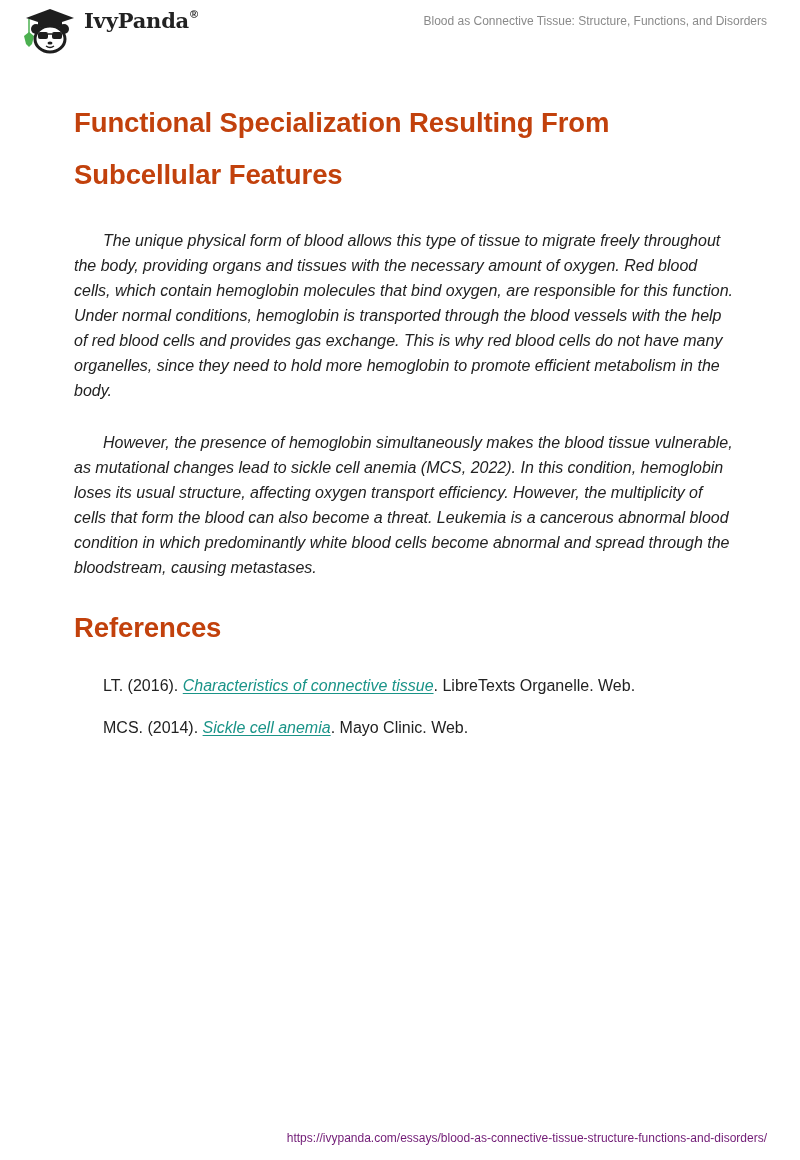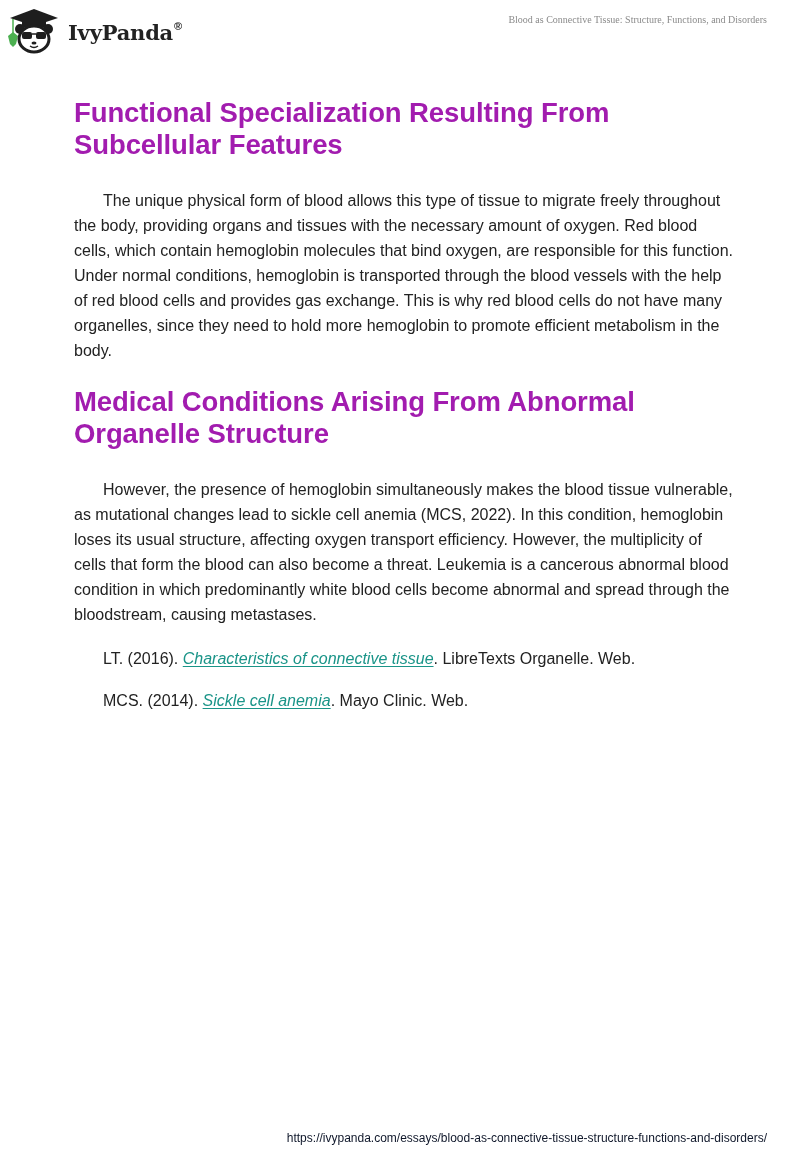--- a/index.html
+++ b/index.html
@@ -15,24 +15,23 @@
       color: #222222;
     }
     .header {
       position: absolute;
       left: 0; top: 0;
       width: 800px;
       height: 56px;
     }
     .logo {
       position: absolute;
-      left: 4px;
+      left: 20px;
       top: 6px;
       display: flex;
-      align-items: center;
       height: 48px;
     }
     .logo-icon {
       width: 58px;
       height: 48px;
       display: block;
     }
     .logo-text {
       font-family: "DejaVu Serif", serif;
       font-weight: bold;
@@ -49,61 +48,60 @@
       font-weight: bold;
       vertical-align: super;
       position: relative;
       top: -2px;
       margin-left: 1px;
     }
     .doc-title {
       position: absolute;
       right: 33px;
       top: 14px;
-      font-size: 10px;
+      font-size: 12px;
       color: #8a8a8a;
       white-space: nowrap;
-      font-family: Liberation Serif, serif;
     }
     .content {
       position: absolute;
       left: 74px;
       top: 72px;
       width: 660px;
     }
     .para {
       font-size: 16px;
       line-height: 25px;
       color: #222222;
     }
-    .para.indent { text-indent: 29px; }
+    .para.indent { text-indent: 29px; font-style: italic; }
     .h2 {
       font-size: 27.5px;
       font-weight: bold;
-      line-height: 32px;
-      color: #a21caf;
+      line-height: 52px;
+      color: #c2410c;
       letter-spacing: -0.1px;
     }
     .ref {
       font-size: 16px;
       line-height: 25px;
       padding-left: 29px;
       color: #222222;
     }
     .ref a {
       color: #1a9488;
       font-style: italic;
       text-underline-offset: 2px;
     }
     .footer-url {
       position: absolute;
       right: 33px;
       top: 1131px;
       font-size: 12px;
-      color: #0f172a;
+      color: #701a75;
       white-space: nowrap;
     }
   </style>
 </head>
 <body>
 
 <div class="header">
   <div class="logo">
     <svg class="logo-icon" viewBox="0 0 58 48">
 
@@ -128,23 +126,23 @@
     <span class="logo-text"><span>IvyPanda</span><span class="logo-reg">®</span></span>
   </div>
   <div class="doc-title">Blood as Connective Tissue: Structure, Functions, and Disorders</div>
 </div>
 
 <div class="content">
 
   <h2 class="h2" style="margin-top:25px;">Functional Specialization Resulting From Subcellular Features</h2>
   <p class="para indent" style="margin-top:27px;">The unique physical form of blood allows this type of tissue to migrate freely throughout the body, providing organs and tissues with the necessary amount of oxygen. Red blood cells, which contain hemoglobin molecules that bind oxygen, are responsible for this function. Under normal conditions, hemoglobin is transported through the blood vessels with the help of red blood cells and provides gas exchange. This is why red blood cells do not have many organelles, since they need to hold more hemoglobin to promote efficient metabolism in the body.</p>
 
-  <h2 class="h2" style="margin-top:23px;">Medical Conditions Arising From Abnormal Organelle Structure</h2>
   <p class="para indent" style="margin-top:27px;">However, the presence of hemoglobin simultaneously makes the blood tissue vulnerable, as mutational changes lead to sickle cell anemia (MCS, 2022). In this condition, hemoglobin loses its usual structure, affecting oxygen transport efficiency. However, the multiplicity of cells that form the blood can also become a threat. Leukemia is a cancerous abnormal blood condition in which predominantly white blood cells become abnormal and spread through the bloodstream, causing metastases.</p>
 
+  <h2 class="h2" style="margin-top:22px;">References</h2>
 
   <div class="ref" style="margin-top:19px;">
     <span>LT. (2016). </span><a href="#">Characteristics of connective tissue</a><span>. LibreTexts Organelle. Web.</span>
   </div>
   <div class="ref" style="margin-top:17px;">
     <span>MCS. (2014). </span><a href="#">Sickle cell anemia</a><span>. Mayo Clinic. Web.</span>
   </div>
 </div>
 
 <div class="footer-url">https://ivypanda.com/essays/blood-as-connective-tissue-structure-functions-and-disorders/</div>

